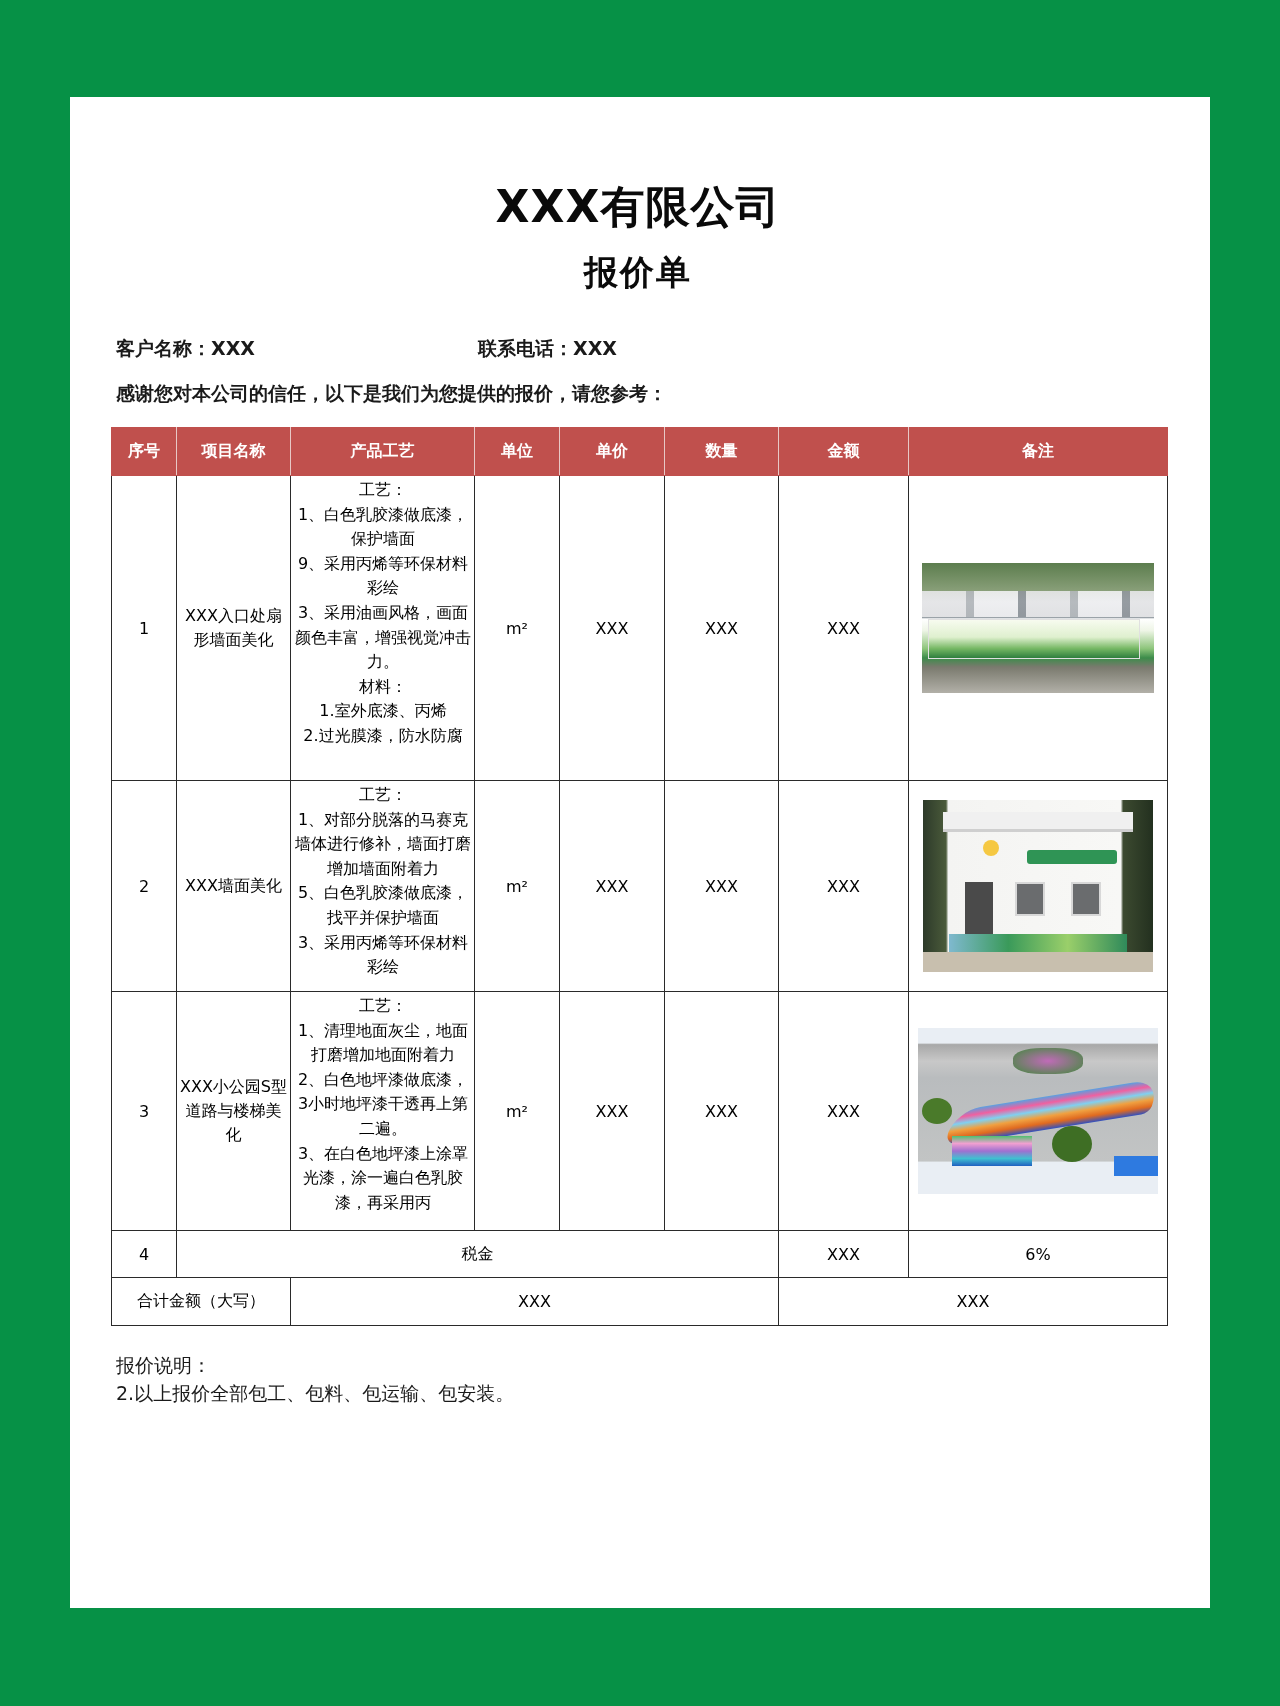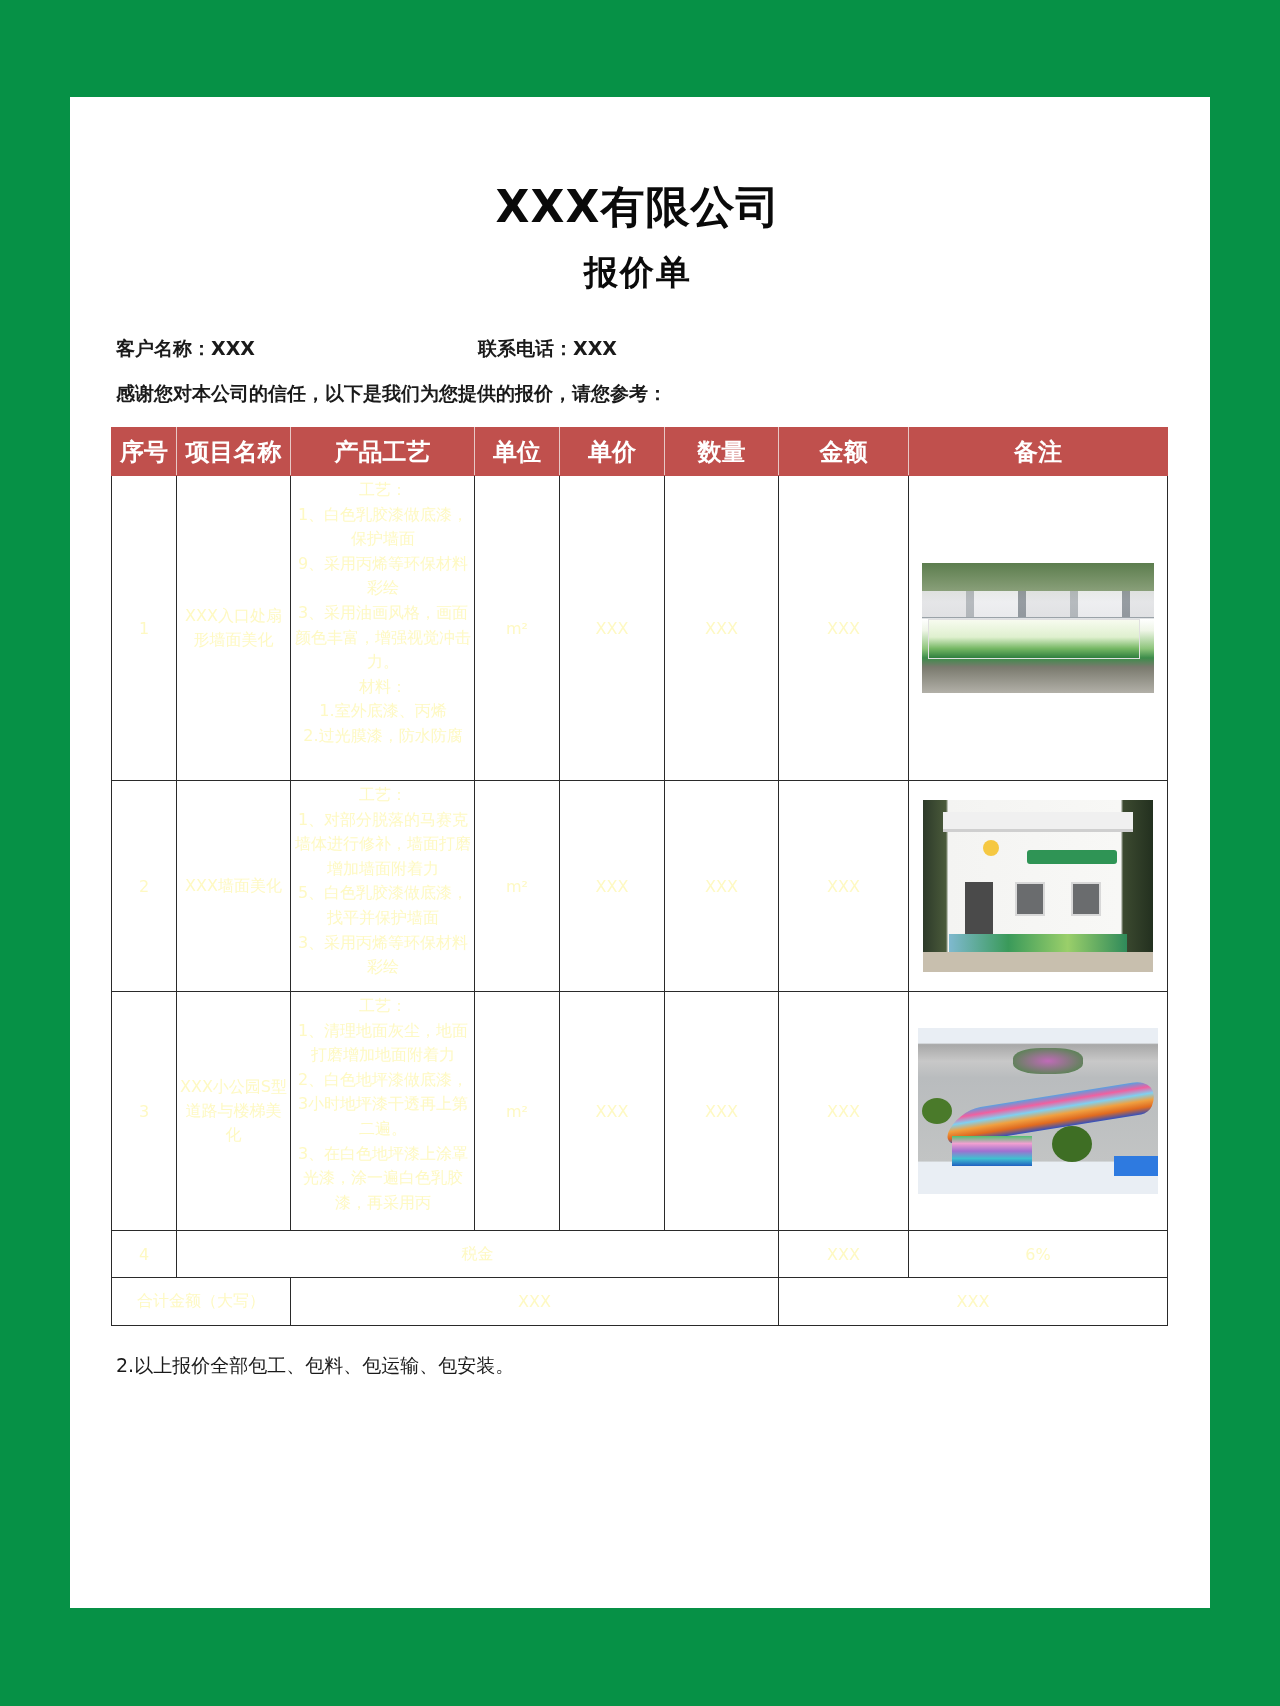--- a/index.html
+++ b/index.html
@@ -8,22 +8,22 @@
   .card { position: absolute; left: 70px; top: 97px; width: 1140px; height: 1511px; background: #ffffff; }
   .title { position: absolute; left: 0; width: 1276px; text-align: center; font-weight: bold; color: #0a0a0a; }
   .company { top: 178px; font-size: 44px; letter-spacing: 1px; }
   .doctitle { top: 250px; font-size: 34px; letter-spacing: 2px; }
   .info { position: absolute; font-size: 19px; color: #1a1a1a; font-weight: bold; }
   .customer { left: 116px; top: 336px; }
   .phone { left: 478px; top: 336px; }
   .thanks { left: 116px; top: 381px; }
 
   table.quote { position: absolute; left: 111px; top: 427px; border-collapse: collapse; table-layout: fixed; width: 1056px; }
-  table.quote td, table.quote th { border: 1.5px solid #2a2a2a; text-align: center; vertical-align: middle; font-size: 16px; color: #fef9c3; }
-  table.quote th { background: #c0504d; color: #ffffff; font-weight: bold; font-size: 24px; height: 48px; border-color: #c0504d; border-right: 1.5px solid #e8c8c6; }
+  table.quote td, table.quote th { border: 1.5px solid #2a2a2a; text-align: center; vertical-align: middle; font-size: 16px; color: #000000; }
+  table.quote th { background: #c0504d; color: #ffffff; font-weight: bold; font-size: 16px; height: 48px; border-color: #c0504d; border-right: 1.5px solid #e8c8c6; }
   table.quote th:last-child { border-right-color: #c0504d; }
   td.craft { text-align: left; vertical-align: top; padding: 2px 2px 0 3px; font-size: 16.5px; line-height: 24.6px; overflow: hidden; }
   td.craft div { overflow: hidden; }
   td.name { font-size: 16.5px; line-height: 24px; padding: 0 2px; }
   td.small { font-size: 15px; }
   td.unit { font-size: 14px; }
   .photo { display: block; margin: 0 auto; position: relative; overflow: hidden; }
   .photo1 { width: 232px; height: 130px; background: linear-gradient(180deg, #5c7d4e 0%, #8aa07a 22%, #c9cfd4 30%, #9aa2a8 42%, #ffffff 43%, #eef5e6 52%, #8cc47a 66%, #3c8c4a 73%, #7a7a6e 80%, #b2b0a8 100%); }
   .photo1 .banner { position: absolute; left: 6px; top: 56px; width: 212px; height: 40px; background: linear-gradient(180deg, #f7fbef 0%, #dff0cf 45%, #76b864 75%, #2e7e3e 100%); border: 1px solid #e0e0e0; }
   .photo1 .cars { position: absolute; left: 0; top: 28px; width: 232px; height: 26px; background: repeating-linear-gradient(90deg, #e8e8ea 0 44px, #b4b8bc 44px 52px, #f2f2f4 52px 96px, #90969c 96px 104px); opacity: .9; }
@@ -173,16 +173,17 @@
 
   <tr style="height:48px">
     <td class="small" colspan="2">合计金额（大写）</td>
     <td class="small" colspan="4">XXX</td>
     <td class="small" colspan="2">XXX</td>
   </tr>
 </tbody>
   </table>
 
 <div class="notes">
+  <div>报价说明：</div>
   <div>2.以上报价全部包工、包料、包运输、包安装。</div>
 </div>
 
 <div class="watermark">模板参考</div>
 
 </body></html>

